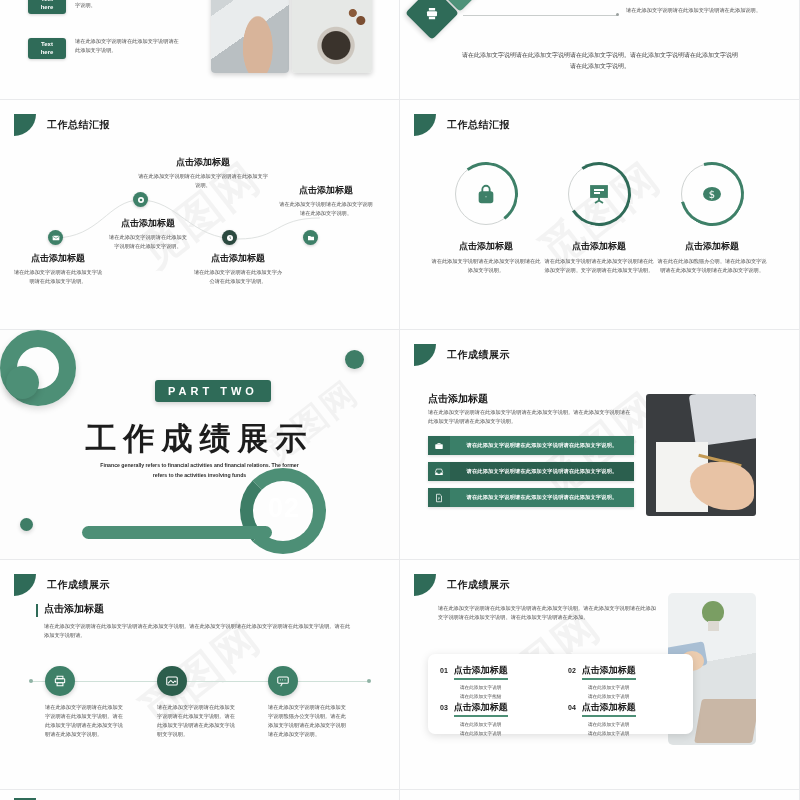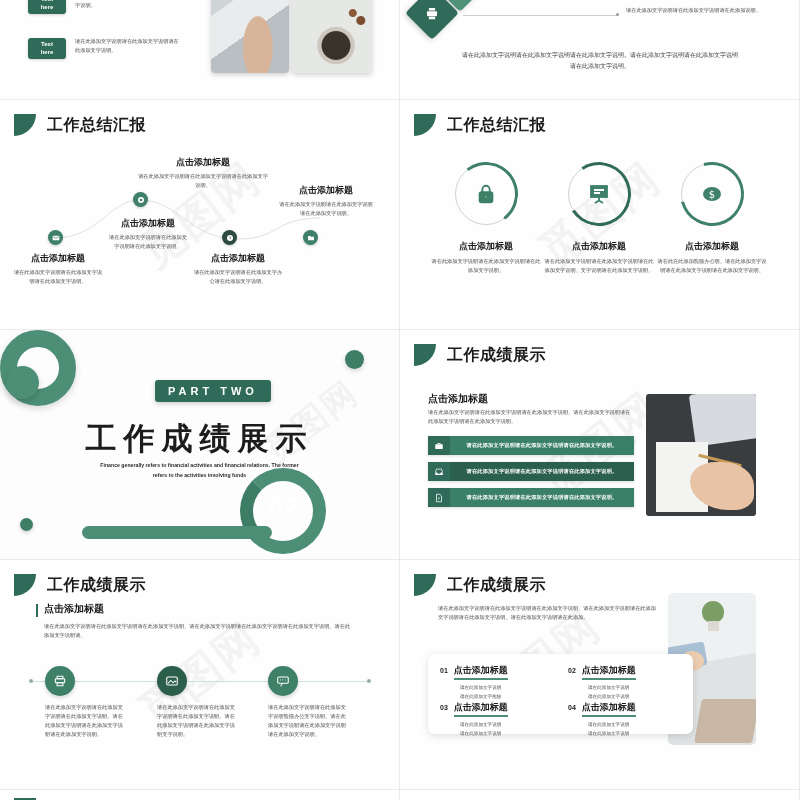--- a/index.html
+++ b/index.html
@@ -39,21 +39,21 @@
   .wm.sm { font-size: 34px; }
 
   
   .shdr { position: absolute; left: 14px; top: 14px; display: flex; align-items: center; gap: 11px; }
   .leaf {
     width: 22px; height: 22px;
     background: #2f6b58;
     border-radius: 0 0 0 22px;
     transform: scaleX(-1);
   }
-  .shdr-title { font-size: 16px; font-weight: 700; color: #1c1c1c; letter-spacing: .5px; }
+  .shdr-title { font-size: 10px; font-weight: 700; color: #1c1c1c; letter-spacing: .5px; }
 
   
   .h3 { font-size: 9px; font-weight: 700; color: #1a1a1a; }
   .p  { font-size: 5.2px; line-height: 1.75; color: #4a4a4a; }
   .pc { text-align: center; }
 
   
   .s1 .txtbtn {
     position: absolute; width: 38px; height: 21px;
     background: #2f6b58; border-radius: 3px;

